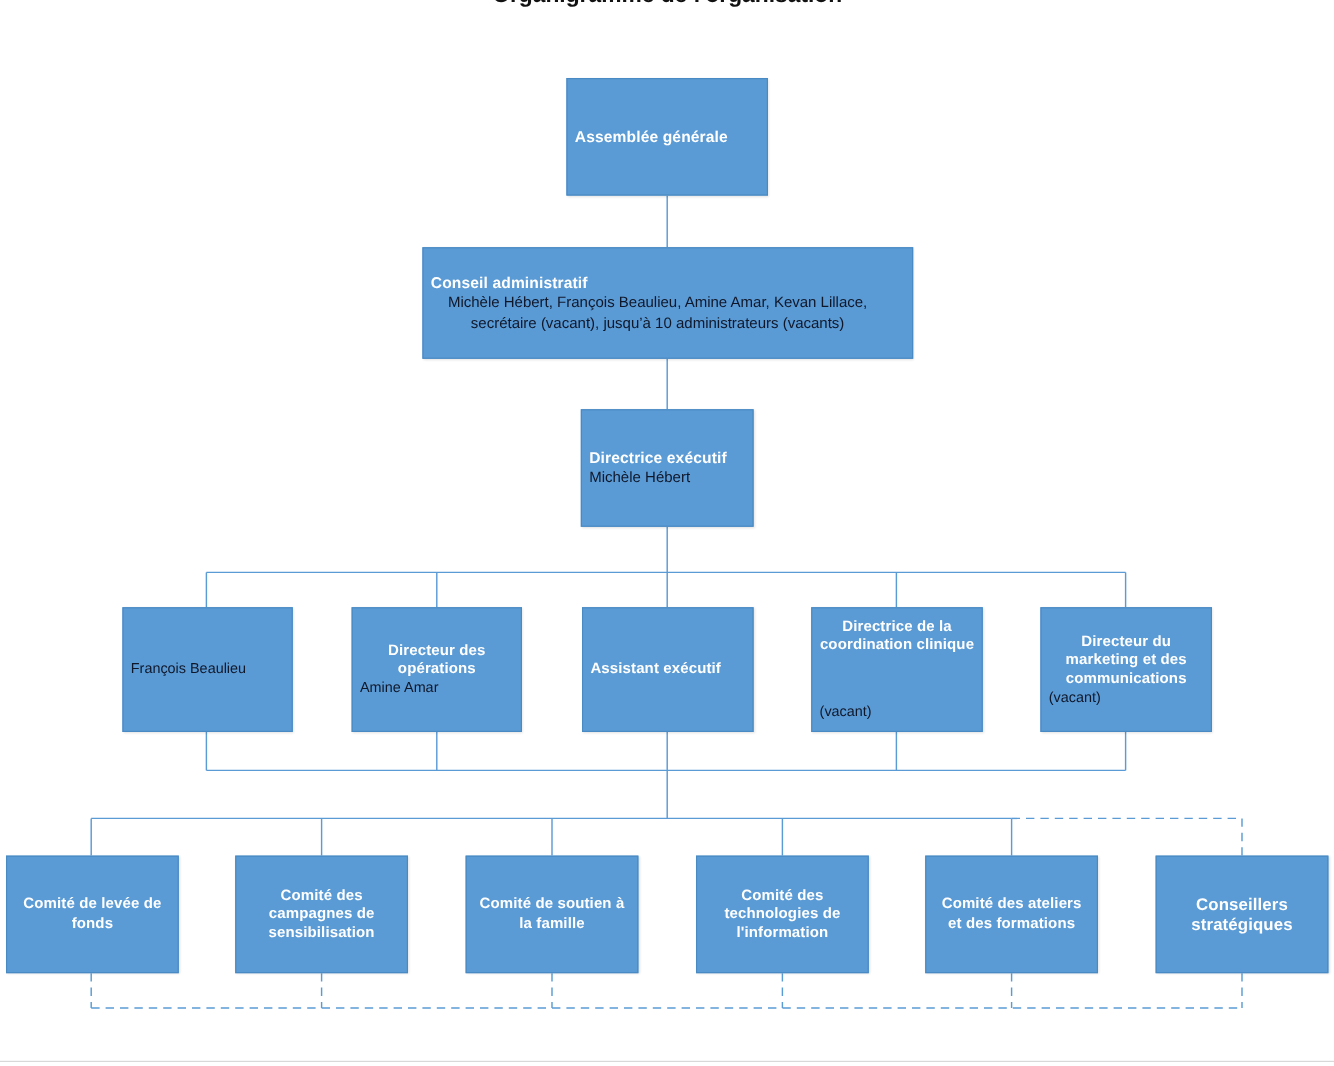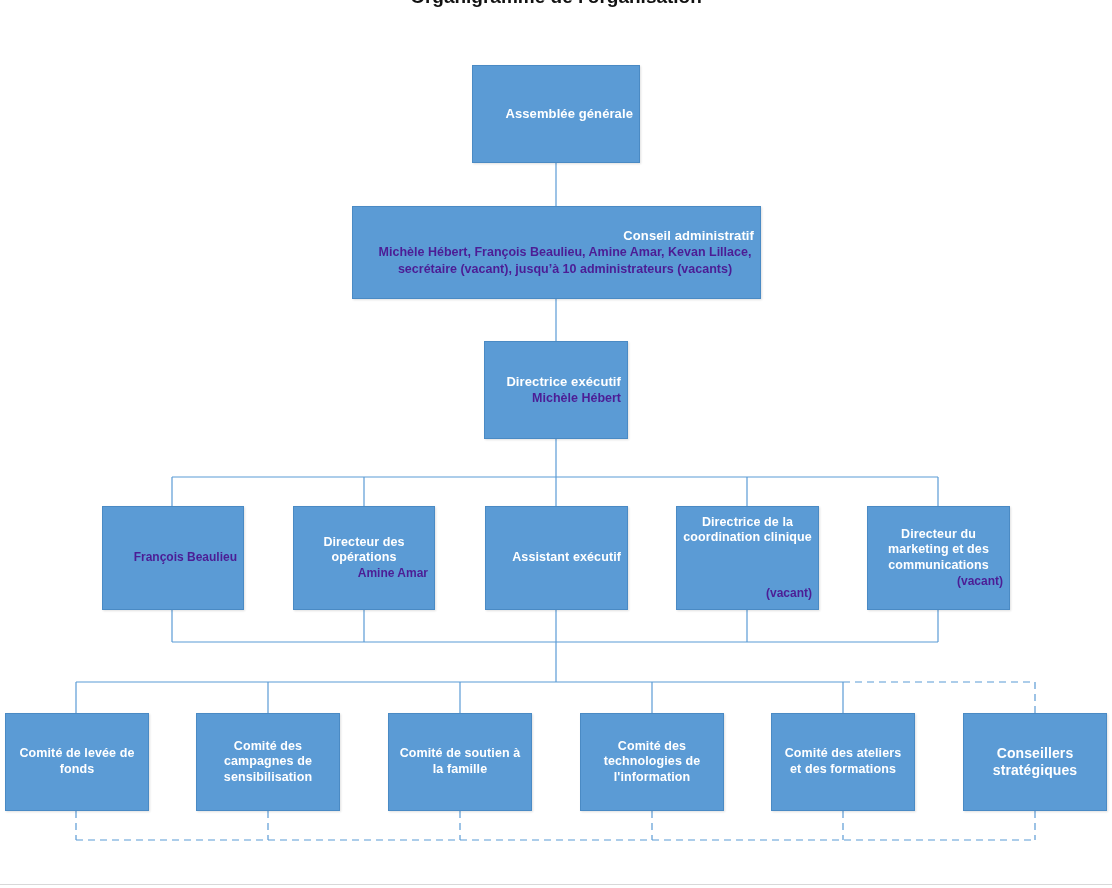--- a/index.html
+++ b/index.html
@@ -25,36 +25,36 @@
     height: 888px;
     pointer-events: none;
   }
   .org-box {
     position: absolute;
     box-sizing: border-box;
     background: #5B9BD5;
     border: 1px solid #4A8AC4;
     display: flex;
     flex-direction: column;
-    align-items: flex-end;
+    align-items: flex-start;
     justify-content: center;
     text-align: center;
     padding: 2px 6px;
     box-shadow: 1px 1px 2px rgba(0,0,0,0.12);
     z-index: 2;
   }
   .box-title {
     color: #ffffff;
     font-weight: bold;
     line-height: 1.25;
     letter-spacing: 0.1px;
   }
   .box-sub {
-    color: #4c1d95;
-    font-weight: bold;
+    color: #0f172a;
+    font-weight: normal;
     line-height: 1.3;
   }
   .chart-title {
     position: absolute;
     left: 0;
     top: -14px;
     width: 1112px;
     text-align: center;
     font-size: 19px;
     font-weight: bold;

